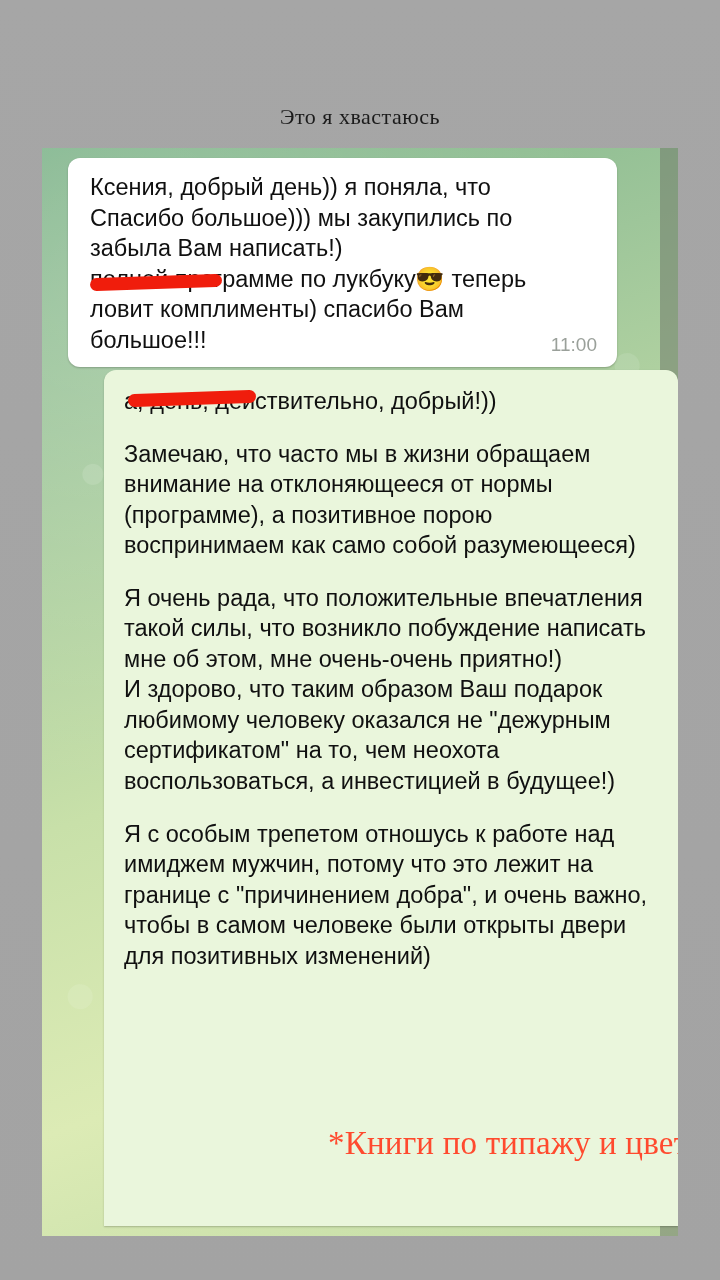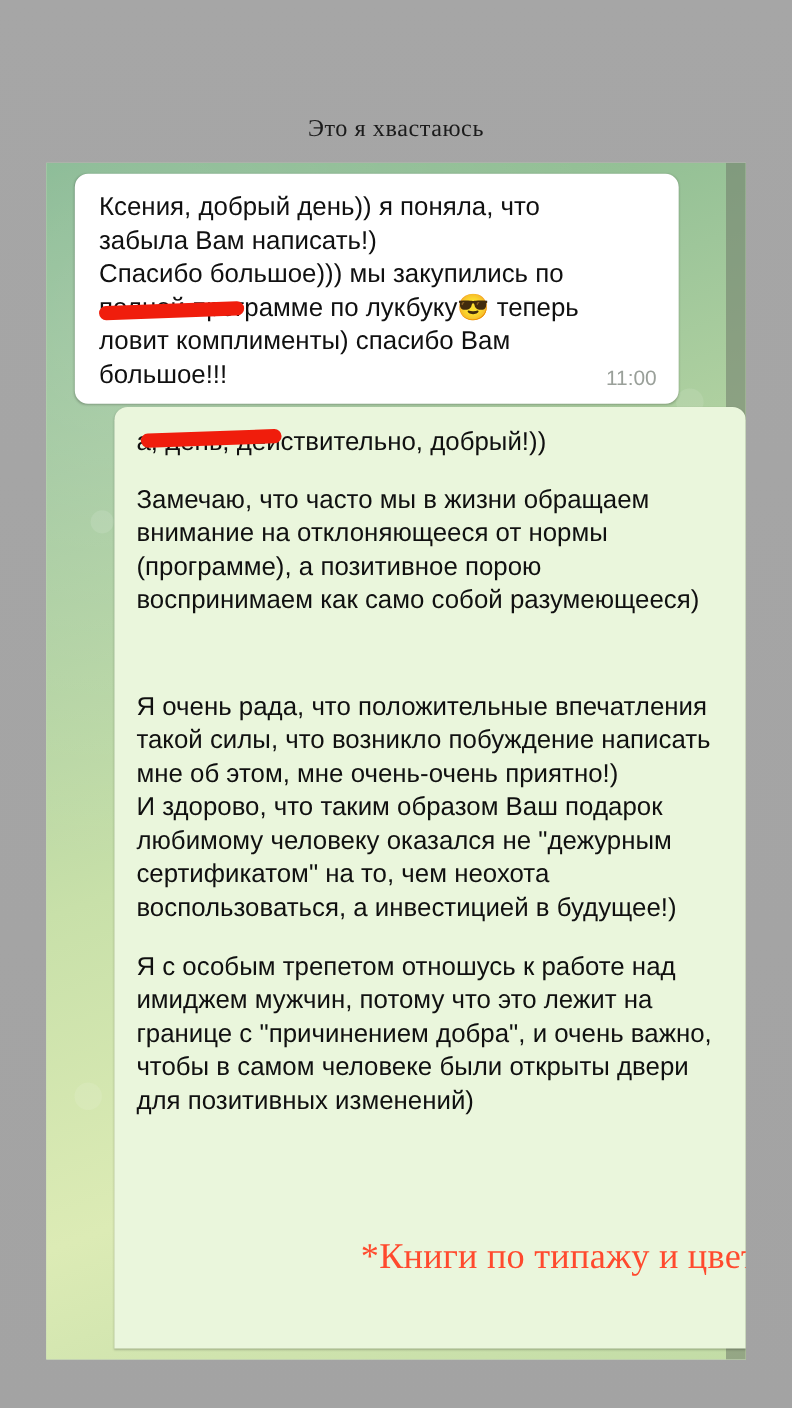--- a/index.html
+++ b/index.html
@@ -150,34 +150,34 @@
 <div class="backdrop"></div>
 
 <div class="headline">Это я хвастаюсь</div>
 
 <div class="chat-shot">
   <div class="chat-bg"></div>
   <div class="shot-edge"></div>
 
   <div class="bubble bubble-in">
     <p>Ксения, добрый день)) я поняла, что</p>
+    <p>Спасибо большое))) мы закупились по</p>
     <p>забыла Вам написать!)</p>
-    <p>Спасибо большое))) мы закупились по</p>
     <p>полной программе по лукбуку😎 теперь</p>
     <p>ловит комплименты) спасибо Вам</p>
     <p>большое!!!</p>
     <span class="time">11:00</span>
   </div>
 
   <div class="bubble bubble-out">
     <p>а, день, действительно, добрый!))</p>
     <div class="gap"></div>
     <p>Замечаю, что часто мы в жизни обращаем внимание на отклоняющееся от нормы (программе), а позитивное порою воспринимаем как само собой разумеющееся)</p>
     <div class="gap"></div>
-    <p style="white-space: pre-line; margin-top: 44px;">Я очень рада, что положительные впечатления такой силы, что возникло побуждение написать мне об этом, мне очень-очень приятно!)
+    <p style="white-space: pre-line;">Я очень рада, что положительные впечатления такой силы, что возникло побуждение написать мне об этом, мне очень-очень приятно!)
 И здорово, что таким образом Ваш подарок любимому человеку оказался не "дежурным сертификатом" на то, чем неохота воспользоваться, а инвестицией в будущее!)</p>
     <div class="gap"></div>
     <p>Я с особым трепетом отношусь к работе над имиджем мужчин, потому что это лежит на границе с "причинением добра", и очень важно, чтобы в самом человеке были открыты двери для позитивных изменений)</p>
     <div class="gap" style="height:48px"></div>
   </div>
 
   <div class="redact redact-1"></div>
   <div class="redact redact-2"></div>
 
   <div class="annotation">*Книги по типажу и цветотипу</div>

